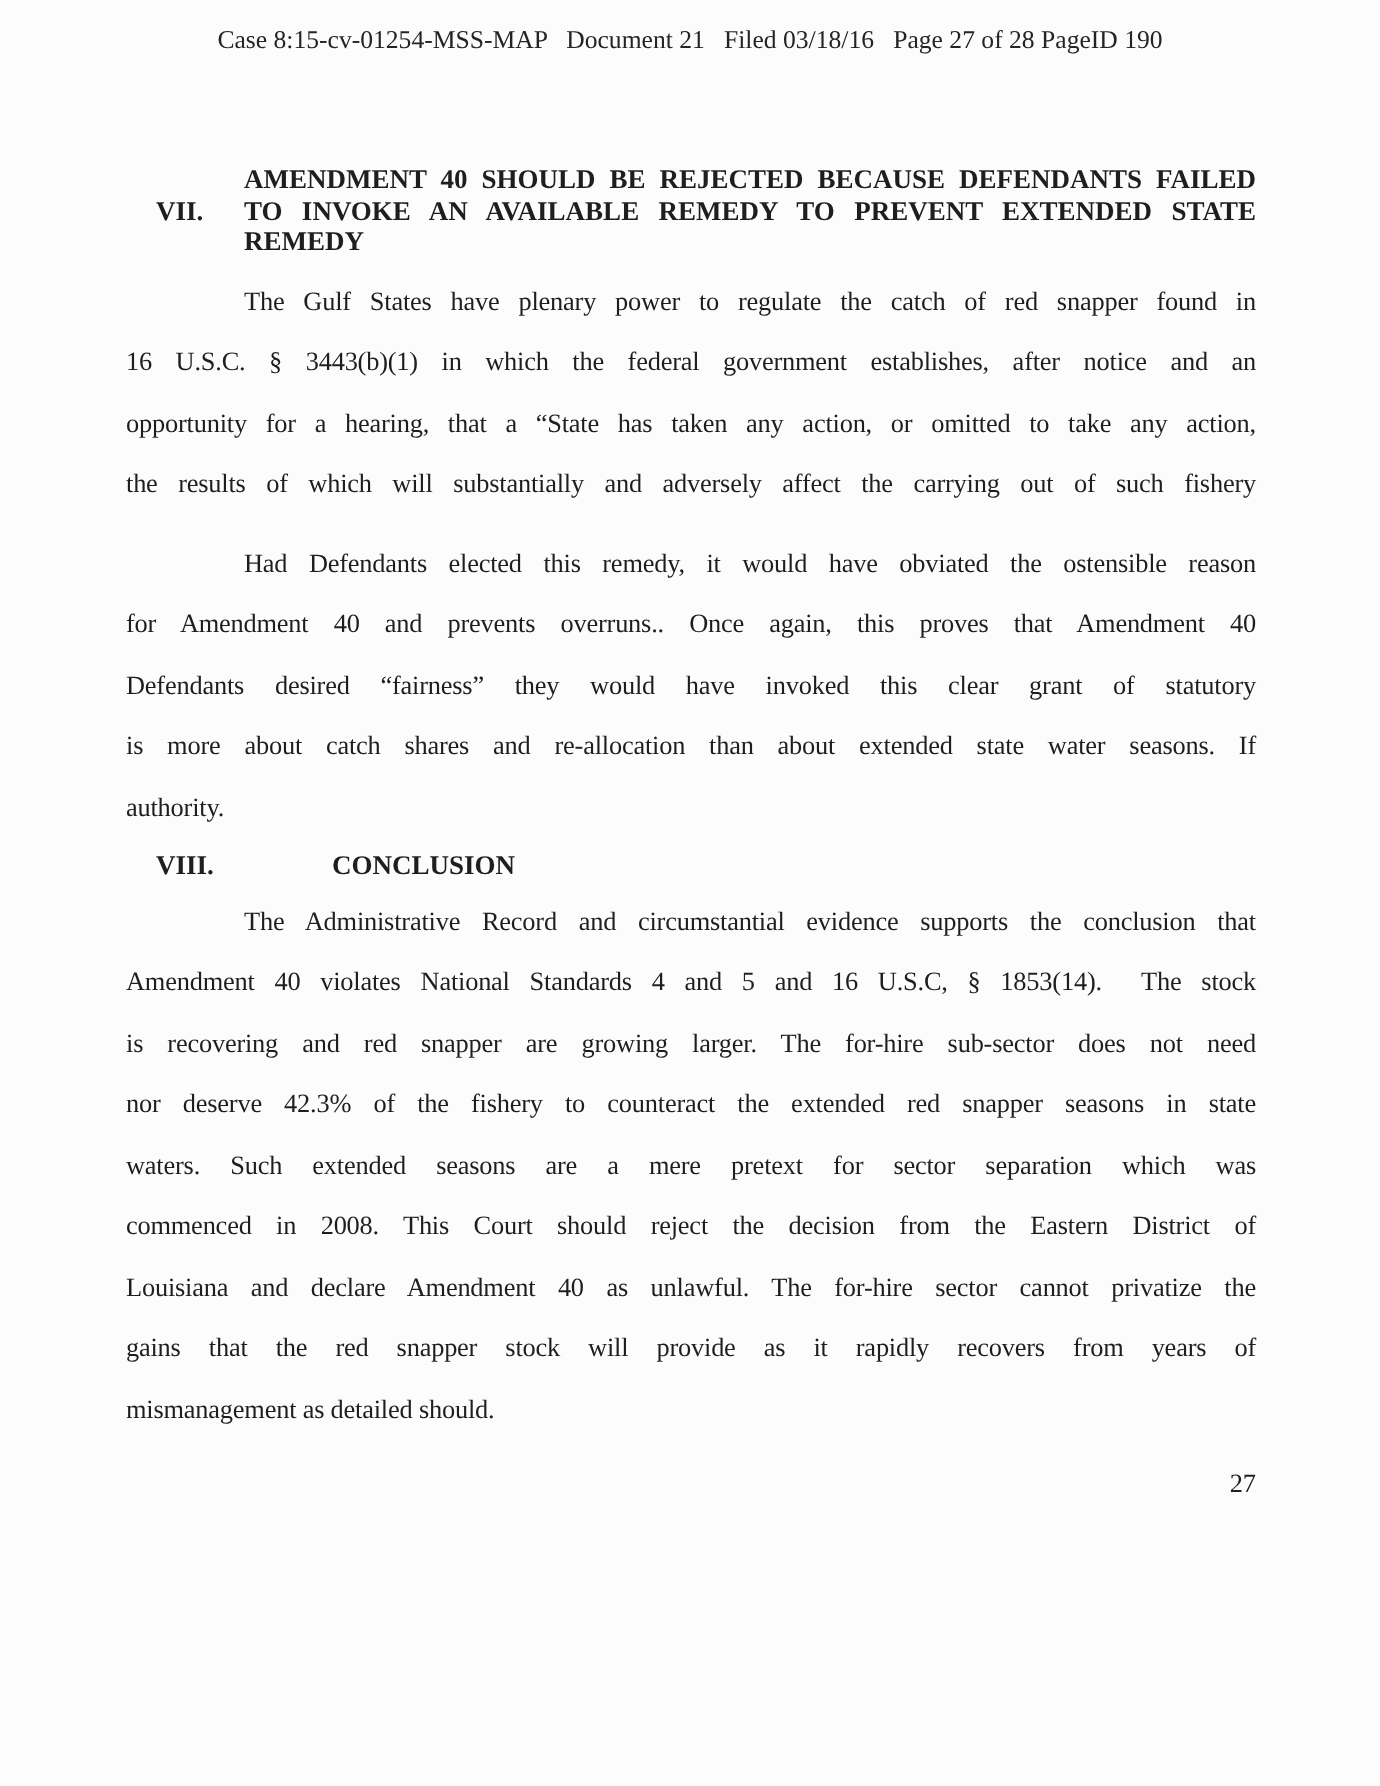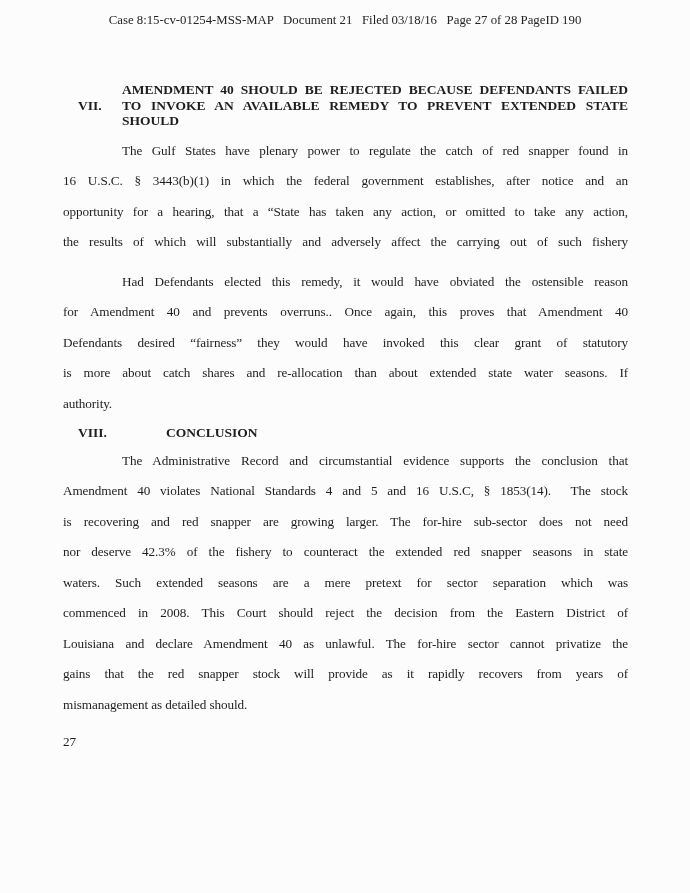--- a/index.html
+++ b/index.html
@@ -52,21 +52,21 @@
     white-space: normal;
   }
   .line.j {
     text-align: justify;
     text-align-last: justify;
   }
   .line.ind { text-indent: 59px; }
   .u { text-decoration: underline; text-underline-offset: 2px; }
   .page-number {
     margin-top: 14px;
-    text-align: left;
+    text-align: right;
     font-size: 13.2px;
     line-height: 15px;
   }
   
   [data-name="section-vii-heading"]      { margin-top: 0; }
   [data-name="paragraph-gulf-states"]    { margin-top: 7px; }
   [data-name="paragraph-had-defendants"] { margin-top: 9px; }
   [data-name="section-viii-heading"]     { margin-top: 6px; gap: 44px; }
   [data-name="paragraph-conclusion"]     { margin-top: 5px; }
 </style>
@@ -76,21 +76,21 @@
 <div class="page" data-name="document-page">
   <div class="doc-header" data-name="case-header-stamp">Case 8:15-cv-01254-MSS-MAP   Document 21   Filed 03/18/16   Page 27 of 28 PageID 190</div>
 
   <div class="content" data-name="document-body">
     <div data-name="sections-container">
         <div data-name="section-vii-heading" class="heading">
           <div class="h-num" data-name="section-number">VII.</div>
           <div class="h-body" data-name="section-heading-text">
             <div class="line j" data-name="heading-line"><span data-name="text-segment">AMENDMENT 40 SHOULD BE REJECTED BECAUSE DEFENDANTS FAILED</span></div>
             <div class="line j" data-name="heading-line"><span data-name="text-segment">TO INVOKE AN AVAILABLE REMEDY TO PREVENT EXTENDED STATE</span></div>
-            <div class="line" data-name="heading-line"><span data-name="text-segment">SHOULD</span></div>
+            <div class="line" data-name="heading-line"><span data-name="text-segment">REMEDY</span></div>
           </div>
         </div>
         <div data-name="paragraph-gulf-states" class="para">
           <div class="line j ind" data-name="text-line"><span data-name="text-segment">The Gulf States have plenary power to regulate the catch of red snapper found in</span></div>
           <div class="line j" data-name="text-line"><span data-name="text-segment">16 U.S.C. § 3443(b)(1) in which the federal government establishes, after notice and an</span></div>
           <div class="line j" data-name="text-line"><span data-name="text-segment">opportunity for a hearing, that a “State has taken any action, or omitted to take any action,</span></div>
           <div class="line j" data-name="text-line"><span data-name="text-segment">the results of which will substantially and adversely affect the carrying out of such fishery</span></div>
         </div>
         <div data-name="paragraph-had-defendants" class="para">
           <div class="line j ind" data-name="text-line"><span data-name="text-segment">Had Defendants elected this remedy, it would have obviated the ostensible reason</span></div>

